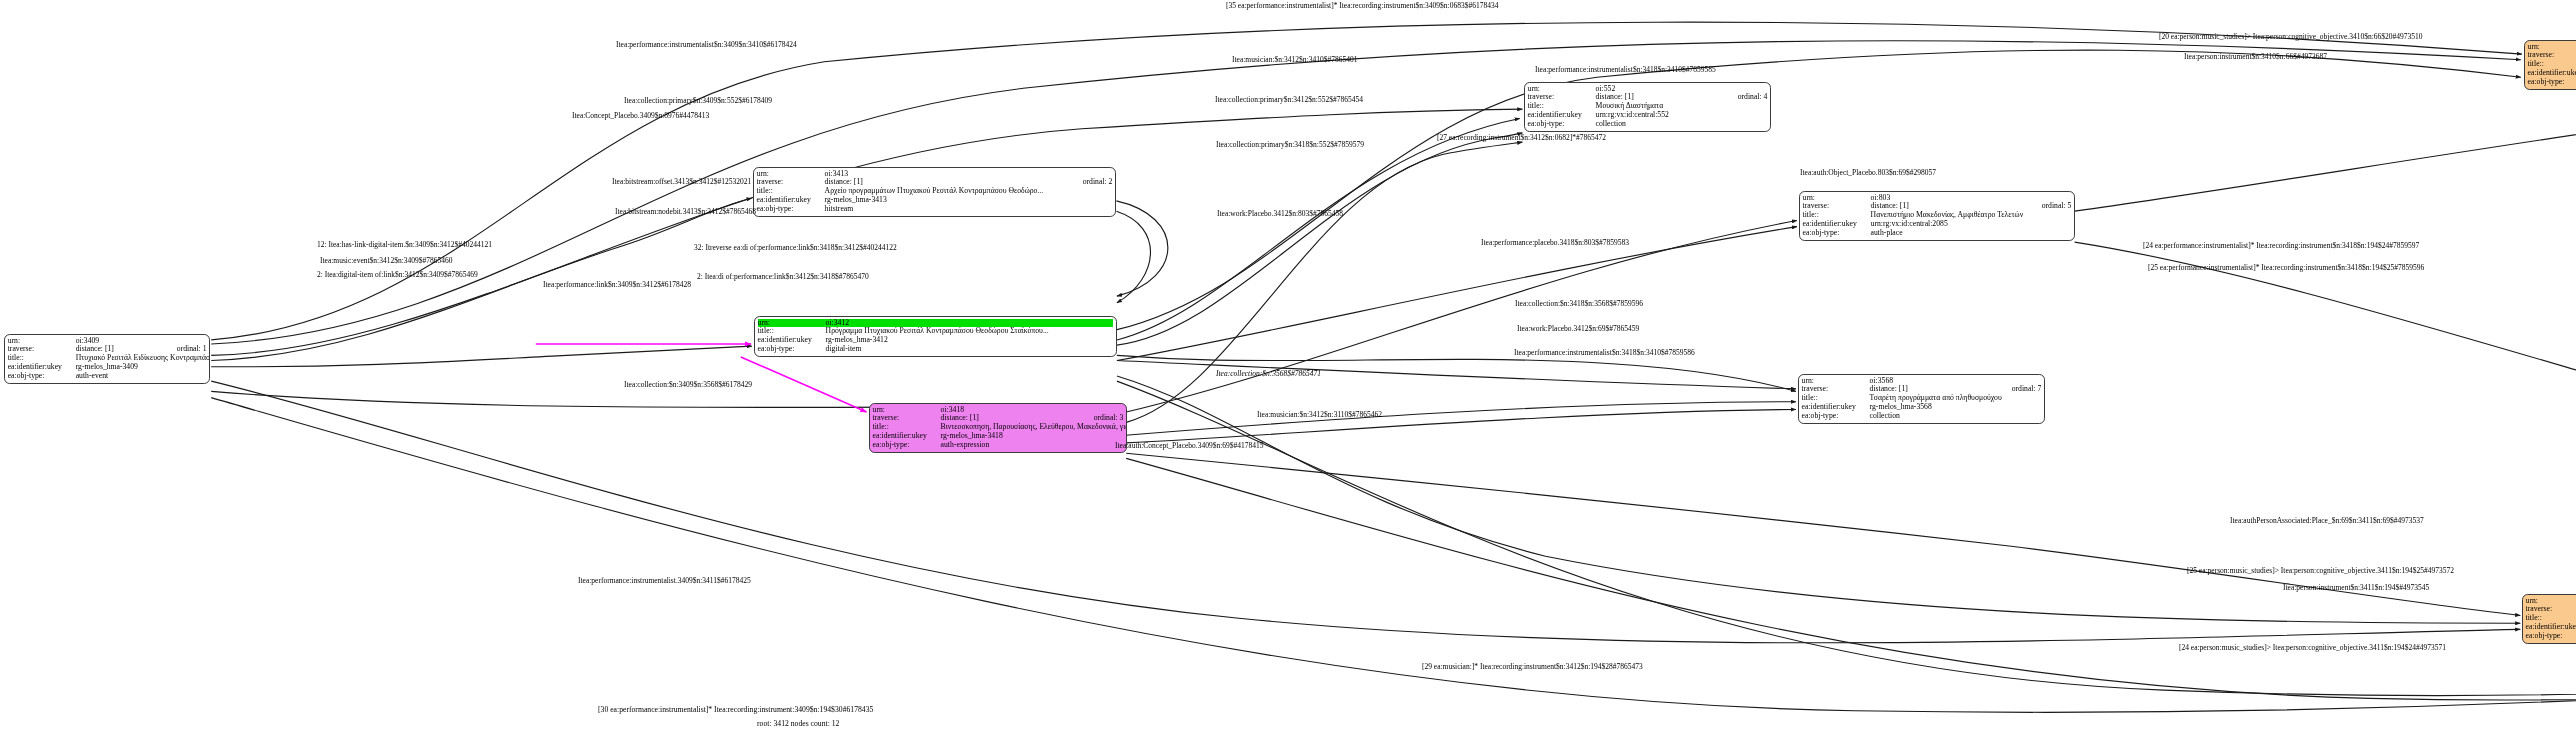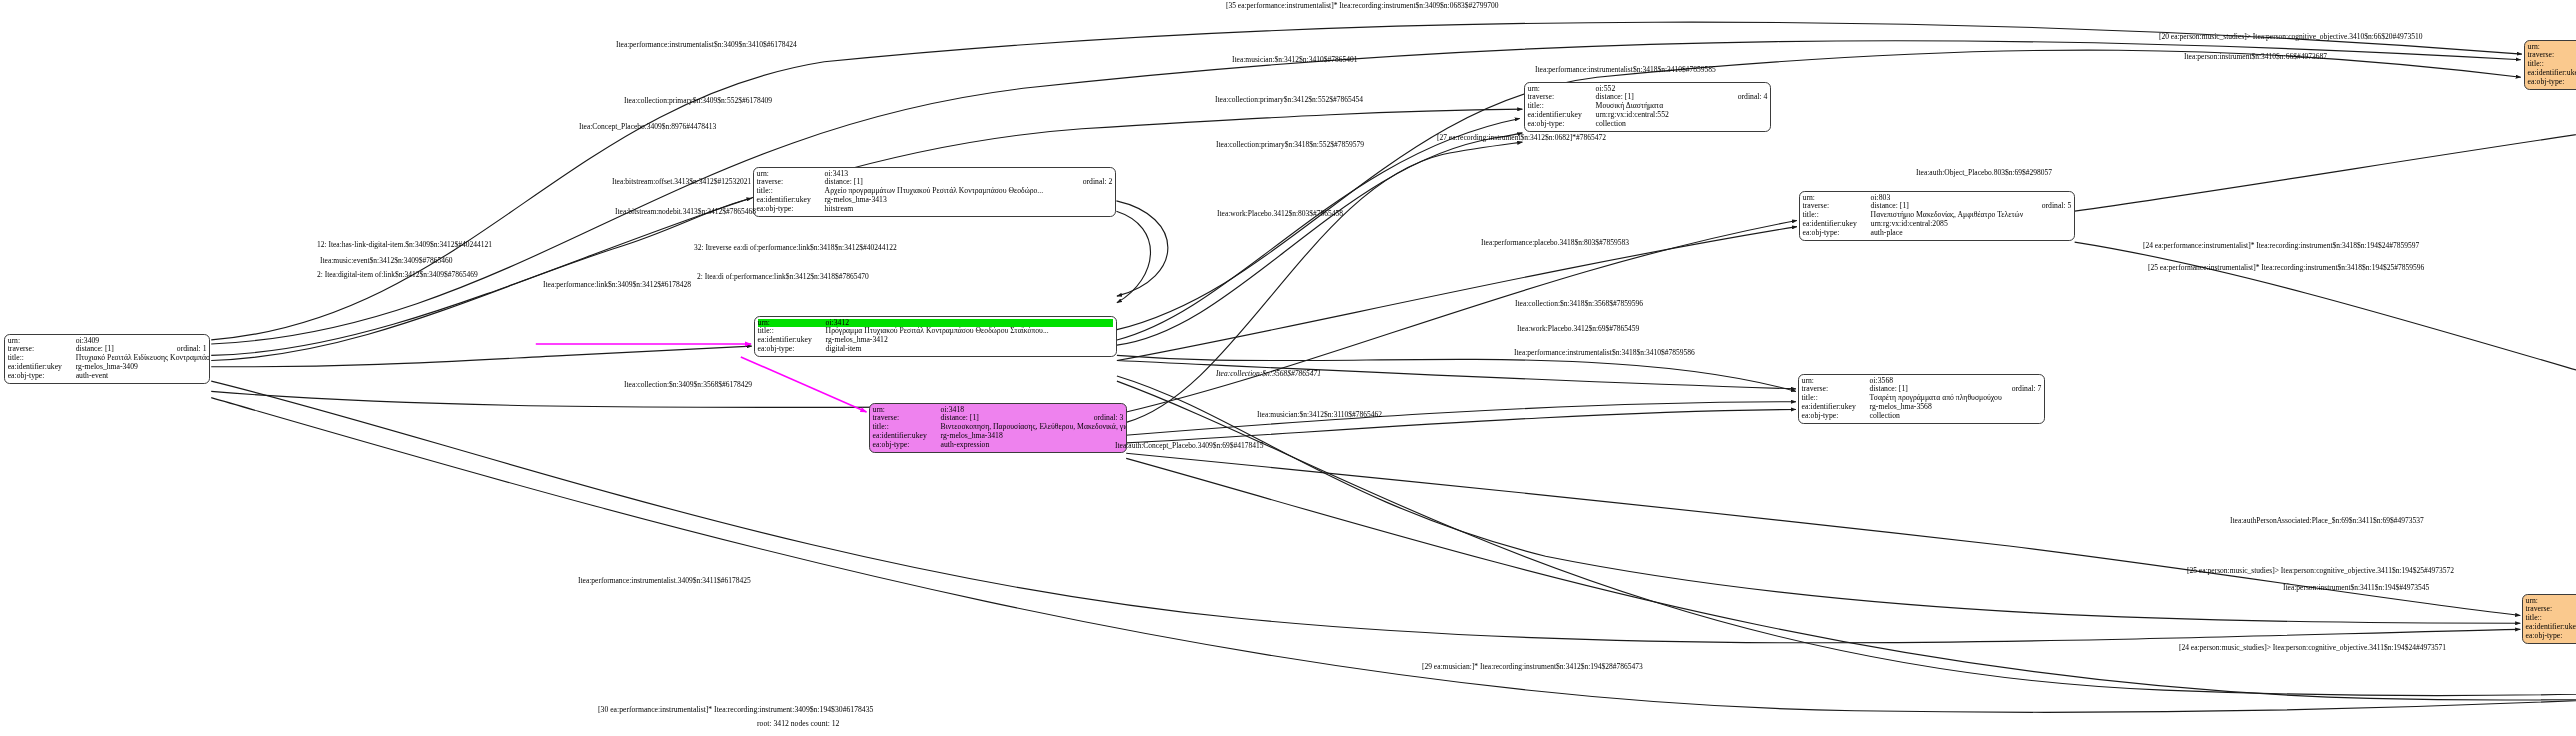--- a/index.html
+++ b/index.html
@@ -328,34 +328,34 @@
     <div class="row">
       <span class="k">ea:identifier:ukey</span>
 
     </div>
     <div class="row">
       <span class="k">ea:obj-type:</span>
 
     </div>
   </div>
 
-  <div class="elabel" style="left:1226px; top:1px;">[35 ea:performance:instrumentalist]* Itea:recording:instrument$n:3409$n:0683$#2799700</div>
+  <div class="elabel" style="left:1226px; top:1px;">[35 ea:performance:instrumentalist]* Itea:recording:instrument$n:3409$n:0683$#6178434</div>
   <div class="elabel" style="left:616px; top:40px;">Itea:performance:instrumentalist$n:3409$n:3410$#6178424</div>
   <div class="elabel" style="left:1216px; top:55px;padding-left:16px;">Itea:musician:$n:3412$n:3410$#7865401</div>
   <div class="elabel" style="left:2159px; top:32px;">[20 ea:person:music_studies]&gt; Itea:person:cognitive_objective.3410$n:66$20#4973510</div>
   <div class="elabel" style="left:2184px; top:52px;">Itea:person:instrument$n:3410$n:66$#4973687</div>
   <div class="elabel" style="left:1535px; top:65px;">Itea:performance:instrumentalist$n:3418$n:3410$#7859585</div>
   <div class="elabel" style="left:624px; top:96px;">Itea:collection:primary$n:3409$n:552$#6178409</div>
   <div class="elabel" style="left:1215px; top:95px;font-family:Liberation Serif, serif;">Itea:collection:primary$n:3412$n:552$#7865454</div>
   <div class="elabel" style="left:1437px; top:133px;">[27 ea:recording:instrument$n:3412$n:0682]*#7865472</div>
   <div class="elabel" style="left:1216px; top:140px;">Itea:collection:primary$n:3418$n:552$#7859579</div>
-  <div class="elabel" style="left:572px; top:122px;margin-left:7px;">Itea:Concept_Placebo.3409$n:8976#4478413</div>
+  <div class="elabel" style="left:572px; top:111px;">Itea:Concept_Placebo.3409$n:8976#4478413</div>
   <div class="elabel" style="left:612px; top:177px;">Itea:bitstream:offset.3413$n:3412$#12532021</div>
   <div class="elabel" style="left:615px; top:207px;">Itea:bitstream:nodebit.3413$n:3412$#7865468</div>
-  <div class="elabel" style="left:1916px; top:168px;text-align:right;">Itea:auth:Object_Placebo.803$n:69$#298057</div>
+  <div class="elabel" style="left:1800px; top:168px;text-align:right;">Itea:auth:Object_Placebo.803$n:69$#298057</div>
   <div class="elabel" style="left:1217px; top:209px;">Itea:work:Placebo.3412$n:803$#7865458</div>
   <div class="elabel" style="left:317px;  top:240px;">12: Itea:has-link-digital-item.$n:3409$n:3412$#40244121</div>
   <div class="elabel" style="left:320px;  top:256px;">Itea:music:event$n:3412$n:3409$#7865460</div>
   <div class="elabel" style="left:317px;  top:270px;">2: Itea:digital-item of:link$n:3412$n:3409$#7865469</div>
   <div class="elabel" style="left:694px; top:243px;">32: Itreverse ea:di of:performance:link$n:3418$n:3412$#40244122</div>
   <div class="elabel" style="left:697px; top:272px;">2: Itea:di of:performance:link$n:3412$n:3418$#7865470</div>
   <div class="elabel" style="left:1481px; top:238px;text-align:center;">Itea:performance:placebo.3418$n:803$#7859583</div>
   <div class="elabel" style="left:2143px; top:241px;">[24 ea:performance:instrumentalist]* Itea:recording:instrument$n:3418$n:194$24#7859597</div>
   <div class="elabel" style="left:2148px; top:263px;">[25 ea:performance:instrumentalist]* Itea:recording:instrument$n:3418$n:194$25#7859596</div>
   <div class="elabel" style="left:543px; top:280px;">Itea:performance:link$n:3409$n:3412$#6178428</div>

